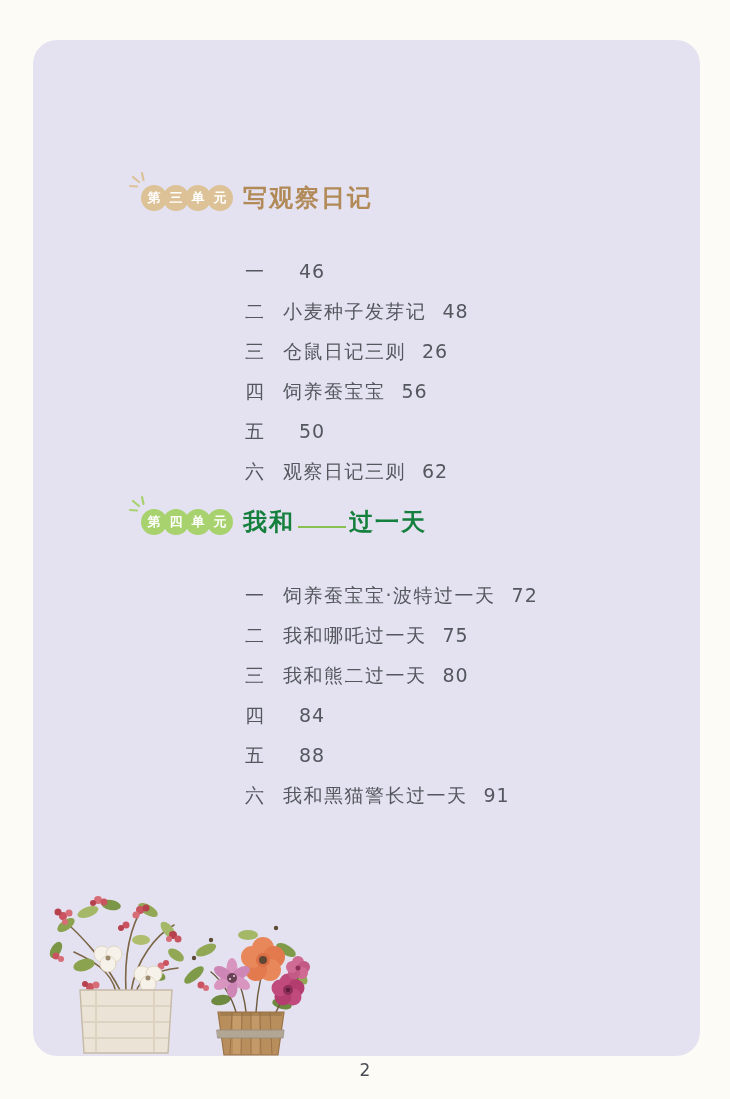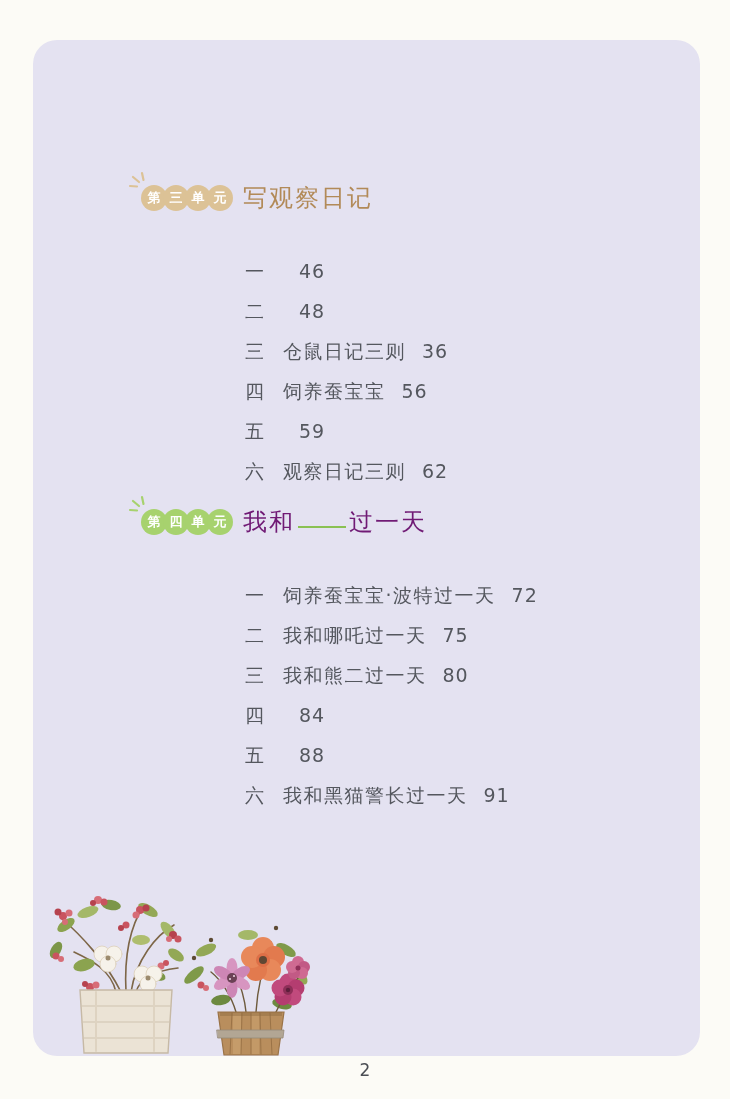--- a/index.html
+++ b/index.html
@@ -19,23 +19,23 @@
   .badge{position:relative;display:flex;}
   .spark{position:absolute;left:-16px;top:-14px;}
   .circle{
     width:26px;height:26px;border-radius:50%;flex:none;
     display:flex;align-items:center;justify-content:center;
     color:#ffffff;font-size:13px;font-weight:bold;margin-left:-4px;
   }
   .circle:first-child{margin-left:0;}
   .s1 .circle{background:#dcc296;}
   .s2 .circle{background:#a7d26e;}
-  .header-title{margin-left:10px;font-size:24px;font-weight:400;letter-spacing:2px;white-space:nowrap;}
+  .header-title{margin-left:10px;font-size:24px;font-weight:700;letter-spacing:2px;white-space:nowrap;}
   .s1 .header-title{color:#b28a58;}
-  .s2 .header-title{color:#701a75;}
+  .s2 .header-title{color:#15803d;}
   .blank-line{
     display:inline-block;width:48px;height:2px;background:#8ac153;
     vertical-align:2px;margin:0 3px;
   }
   
   .toc{position:absolute;left:212px;}
   #list1{top:192px;}
   #list2{top:516px;}
   .row{
     display:flex;align-items:baseline;height:24px;margin-bottom:16px;
@@ -80,35 +80,36 @@
     <div class="header-title">写观察日记</div>
   </div>
 
   <div class="toc" id="list1">
     <div class="row">
       <span class="idx">一</span>
       <span class="pg">46</span>
     </div>
     <div class="row">
       <span class="idx">二</span>
+      <span class="ttl">小麦种子发芽记</span>
       <span class="pg">48</span>
     </div>
     <div class="row">
       <span class="idx">三</span>
       <span class="ttl">仓鼠日记三则</span>
-      <span class="pg">36</span>
+      <span class="pg">26</span>
     </div>
     <div class="row">
       <span class="idx">四</span>
       <span class="ttl">饲养蚕宝宝</span>
       <span class="pg">56</span>
     </div>
     <div class="row">
       <span class="idx">五</span>
-      <span class="pg">59</span>
+      <span class="pg">50</span>
     </div>
     <div class="row">
       <span class="idx">六</span>
       <span class="ttl">观察日记三则</span>
       <span class="pg">62</span>
     </div>
   </div>
 
   <div class="section-header s2" id="sec2-header">
     <div class="badge">

